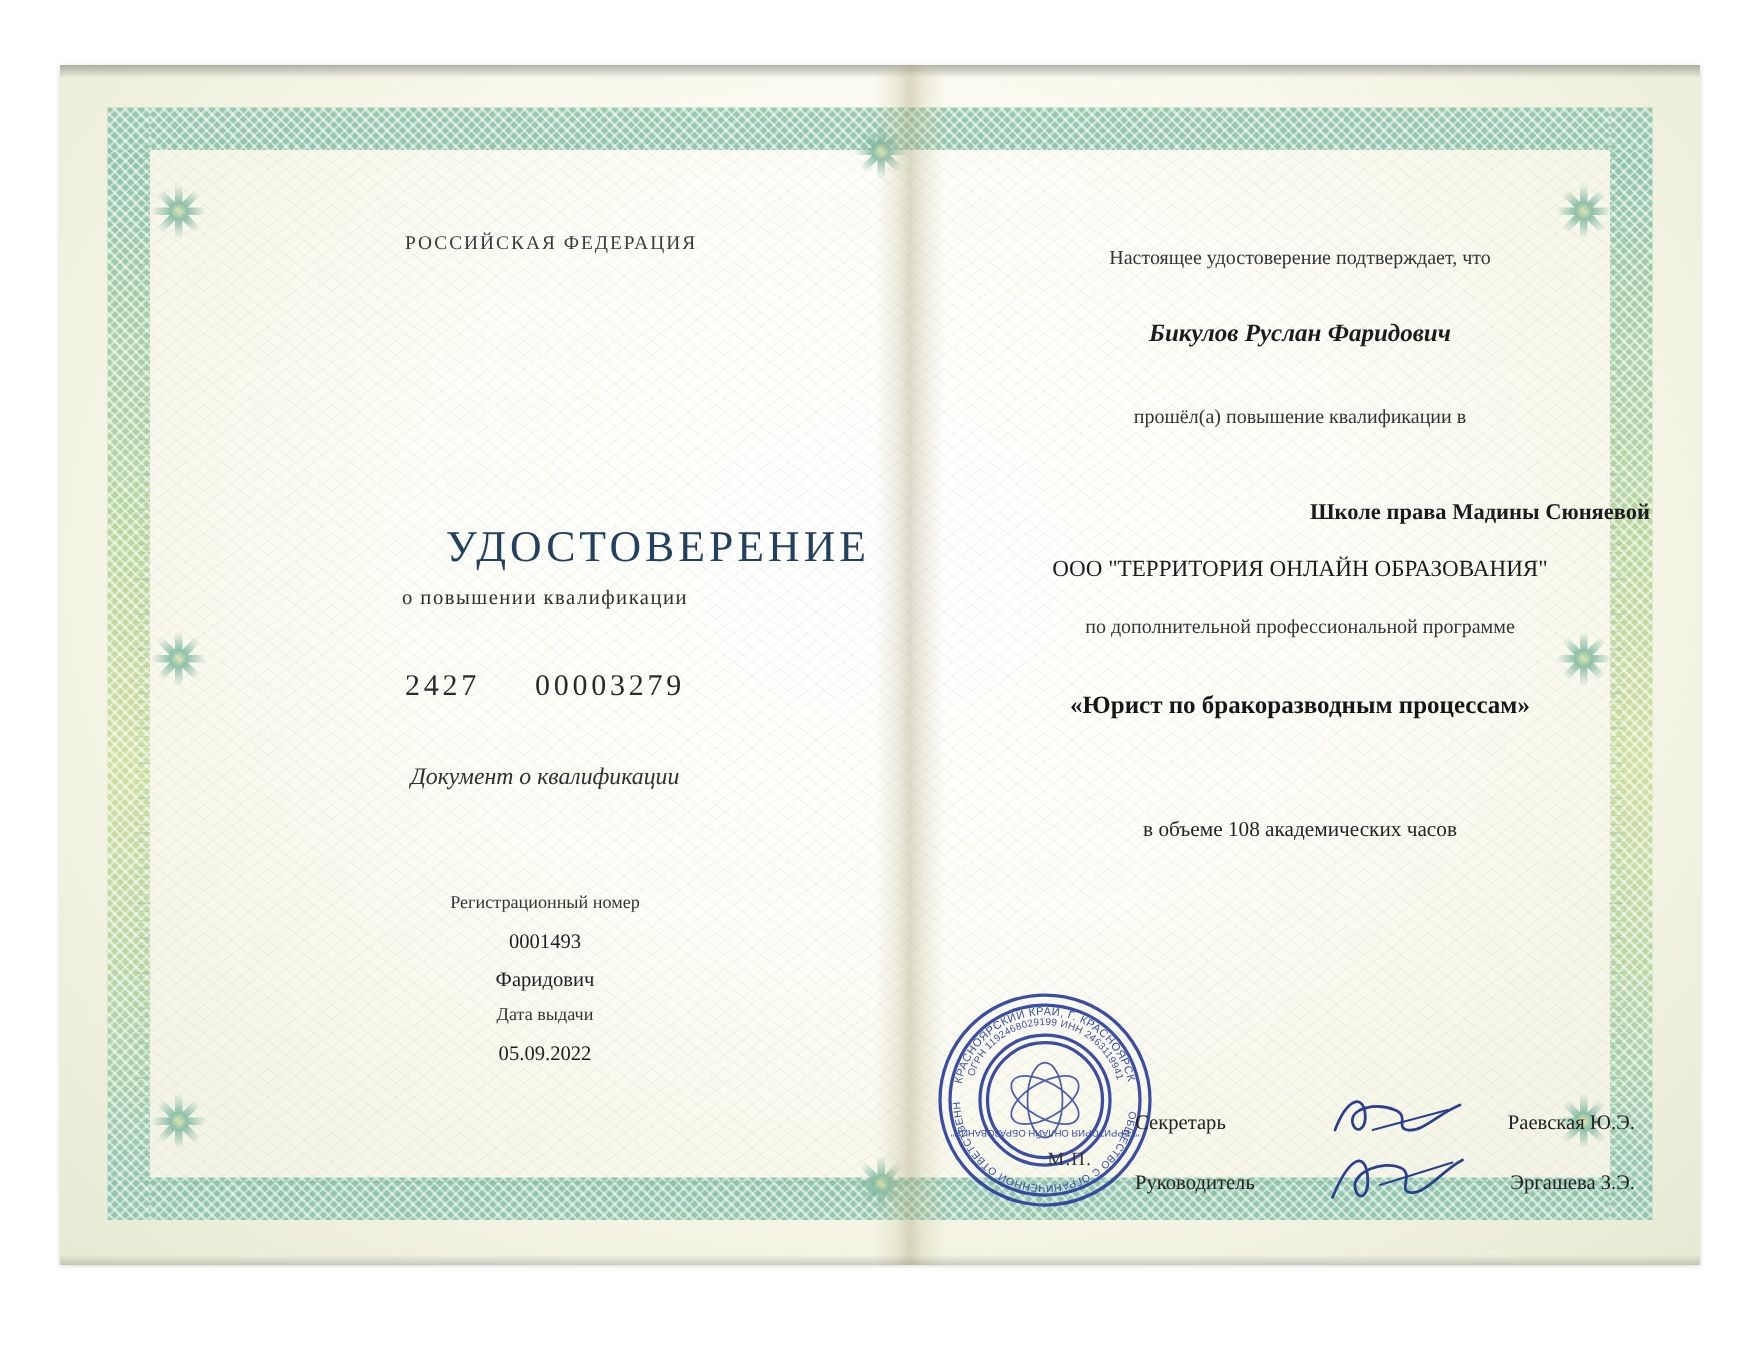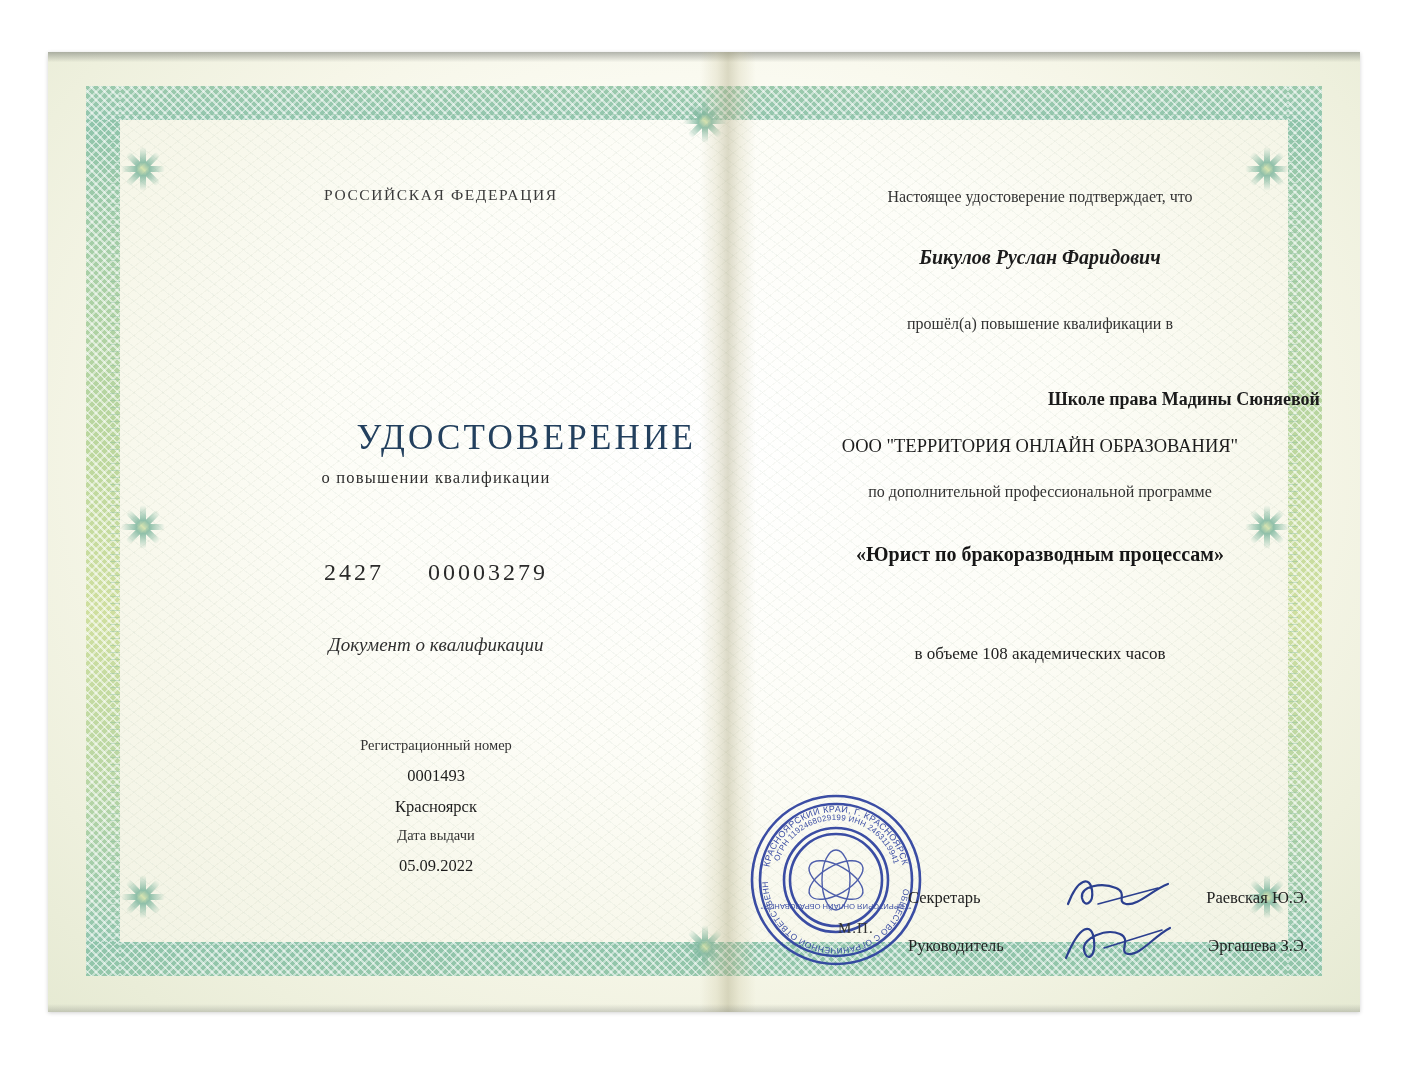--- a/index.html
+++ b/index.html
@@ -125,21 +125,21 @@
     background: linear-gradient(to right, rgba(255,255,255,0) 0%, #7fb79f 35%, #cfe0a8 50%, #7fb79f 65%, rgba(255,255,255,0) 100%);
     border-radius: 3px;
   }
 
   
   .left-col, .right-col {
     position: absolute;
     color: #2b2b2b;
   }
   .left-col { left: 128px; top: 134px; width: 520px; }
-  .right-col { left: 712px; top: 136px; width: 560px; }
+  .right-col { left: 712px; top: 146px; width: 560px; }
 
   .country {
     font-size: 15.5px;
     letter-spacing: 1.6px;
     color: #3a3a3a;
     text-align: left;
     margin-left: 148px;
   }
 
   .title-main {
@@ -151,21 +151,21 @@
     font-weight: 400;
   }
   .title-sub {
     margin-top: 10px;
     text-align: center;
     font-size: 16.5px;
     letter-spacing: 1.2px;
     color: #2d2d2d;
   }
   .serial {
-    margin-top: 71px;
+    margin-top: 48px;
     text-align: center;
     font-size: 24px;
     letter-spacing: 3px;
     color: #2a2a2a;
   }
   .serial .sn-space { display:inline-block; width: 26px; }
   .doc-kind {
     margin-top: 48px;
     text-align: center;
     font-size: 19px;
@@ -357,21 +357,21 @@
         <span>2427</span>
         <span class="sn-space"></span>
         <span>00003279</span>
       </div>
 
       <div class="doc-kind">Документ о квалификации</div>
 
       <div class="reg-block">
         <div class="reg-label">Регистрационный номер</div>
         <div class="reg-value">0001493</div>
-        <div class="reg-value">Красноярск</div>
+        <div class="reg-value">Фаридович</div>
         <div class="reg-label">Дата выдачи</div>
         <div class="reg-value">05.09.2022</div>
       </div>
     </div>
 
     <div class="right-col">
 
       <div class="r-line-small">Настоящее удостоверение подтверждает, что</div>
 
       <div class="r-name">Бикулов Руслан Фаридович</div>

